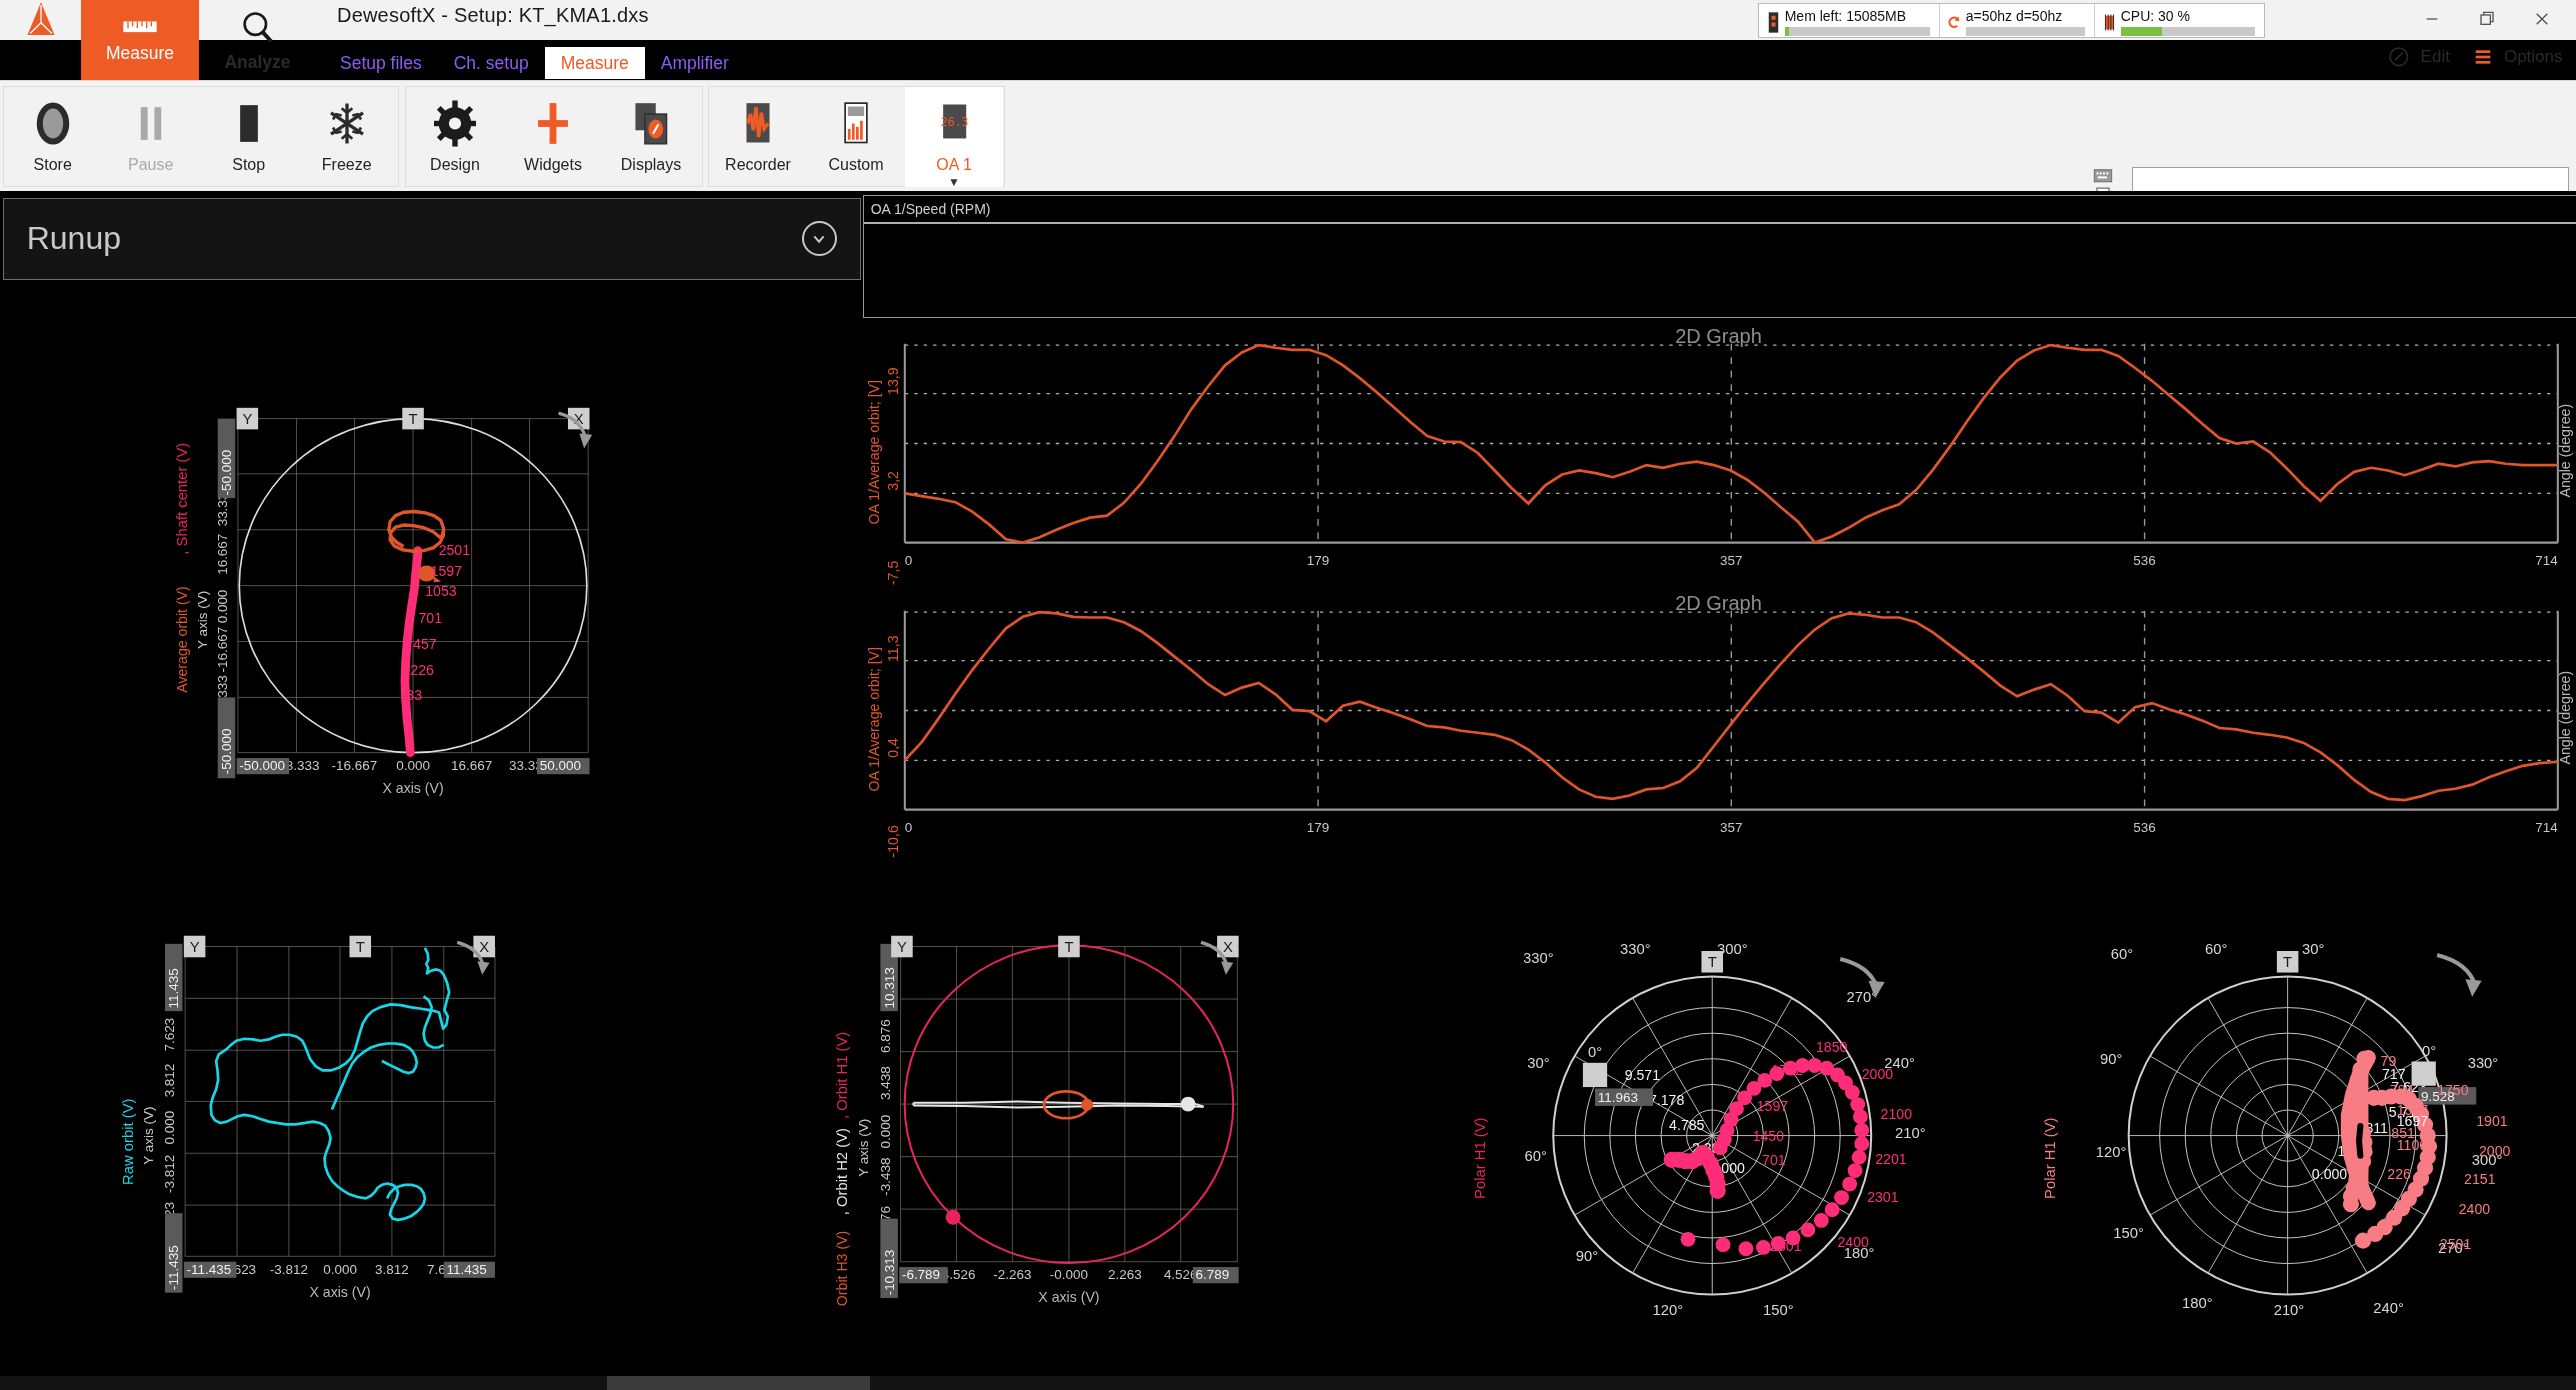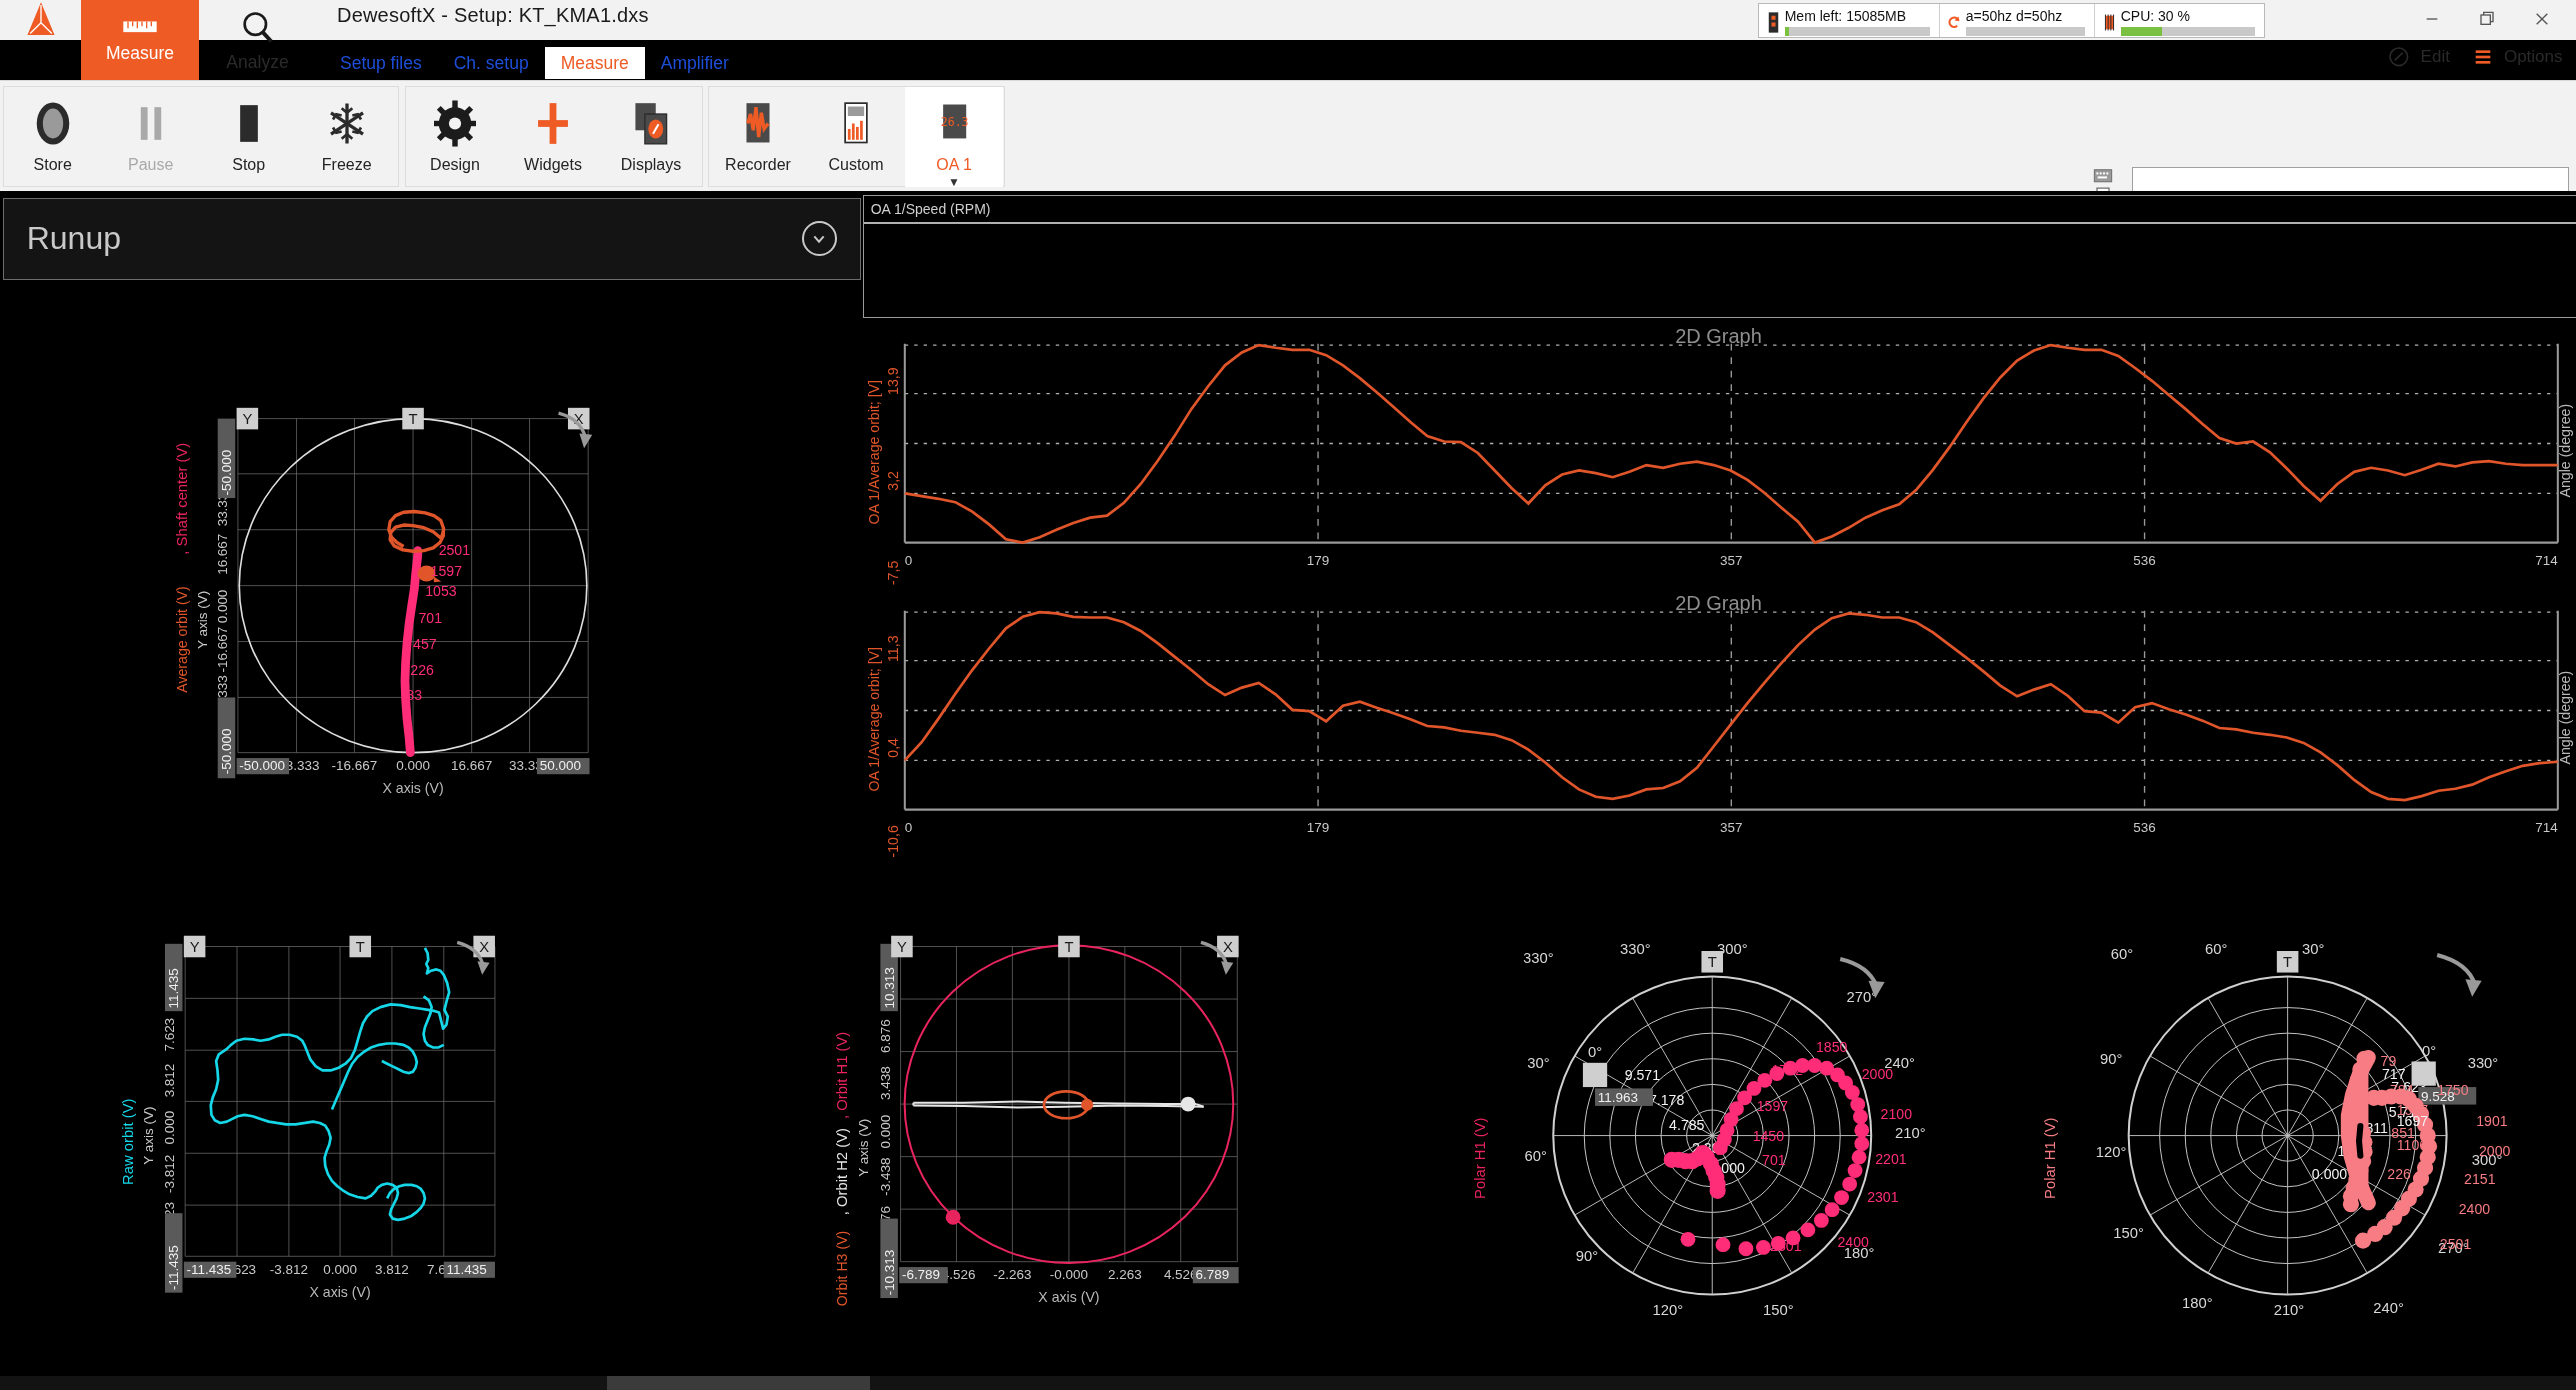--- a/index.html
+++ b/index.html
@@ -8,26 +8,26 @@
 
   
   .titlebar{position:absolute;left:0;top:0;width:2576px;height:40px;background:#f2f2f2;}
   .logo-cell{position:absolute;left:0;top:0;width:81px;height:40px;display:flex;align-items:center;justify-content:center;}
   .logo-svg{width:38px;height:38px;}
   .measure-tab{position:absolute;left:81px;top:0;width:118px;height:80px;background:#ef5b25;
     display:flex;flex-direction:column;align-items:center;justify-content:center;gap:5.4px;cursor:pointer;}
   .measure-tab .ic{width:36px;height:21.6px;}
   .measure-tab .lb{color:#fff;font-size:17.5px;}
   .analyze-tab{position:absolute;left:202px;top:0;width:111px;height:80px;
-    display:flex;flex-direction:column;align-items:center;justify-content:center;gap:5px;cursor:pointer;}
+    display:flex;flex-direction:column;align-items:center;justify-content:center;gap:5px;cursor:pointer;font-weight:bold;}
   .analyze-tab .lb{color:#2a2a2a;font-size:17.5px;}
   .apptitle{position:absolute;left:337px;top:4px;font-size:20px;color:#1a1a1a;letter-spacing:0.2px;}
 
   .menurow{position:absolute;left:324px;top:47px;height:32px;display:flex;align-items:center;}
-  .menuitem{height:32px;padding:0 16px;display:flex;align-items:center;font-size:17.5px;color:#1d4ed8;cursor:pointer;}
+  .menuitem{height:32px;padding:0 16px;display:flex;align-items:center;font-size:17.5px;color:#8b5cf6;cursor:pointer;}
   .menuitem.active{background:#fff;color:#ef5b25;}
 
   
   .statwrap{position:absolute;left:1758px;top:2.7px;height:35px;display:flex;border:0.7px solid #b9b9b9;background:#fff;}
   .statcell{display:flex;align-items:center;gap:4px;padding:4px 9.4px 0 6.7px;border-right:0.7px solid #cfcfcf;}
   .statcell:last-child{border-right:none;}
   .statcell .txt{font-size:14px;color:#111;line-height:1.05;}
   .bar{margin-top:3.4px;width:100%;height:8.8px;background:#c9c9c9;}
   .bar .fill{height:8.8px;background:#7ac142;}
   .bar .fill.sm{width:3%;}

